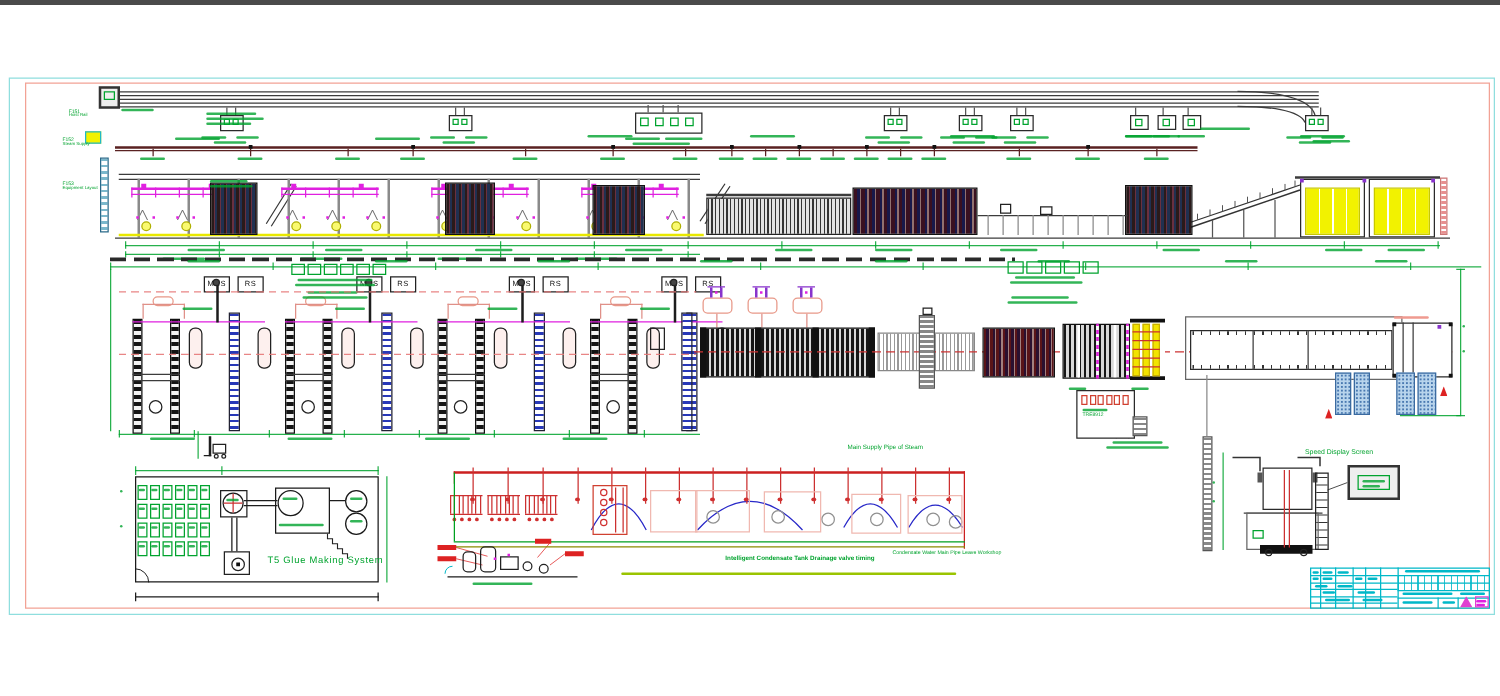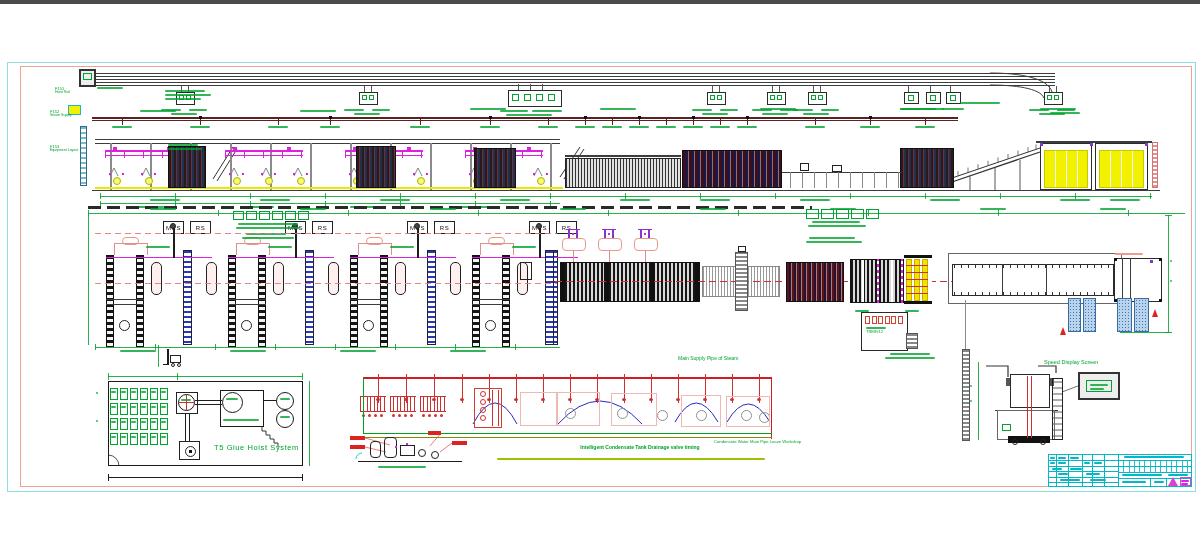--- a/index.html
+++ b/index.html
@@ -935,19 +935,19 @@
   </div>
   <div class="gtext" style="left:50px;top:110px;font-size:4px">
     <div>F152</div>
     <div style="font-size:3.5px">Steam Supply</div>
   </div>
   <div class="gtext" style="left:50px;top:145px;font-size:4px">
     <div>F153</div>
     <div style="font-size:3.5px">Equipment Layout</div>
   </div>
 
-  <div class="gtext" style="left:214px;top:444px;font-size:7.5px;letter-spacing:.6px">T5 Glue Hoist System</div>
+  <div class="gtext" style="left:214px;top:444px;font-size:7.5px;letter-spacing:.6px">T5 Glue Making System</div>
   <div class="gtext" style="left:1044px;top:359px;font-size:5.5px">Speed Display Screen</div>
   <div class="gtext" style="left:678px;top:356px;font-size:5px">Main Supply Pipe of Steam</div>
   <div class="gtext" style="left:714px;top:440px;font-size:4.2px">Condensate Water Main Pipe Leave Workshop</div>
   <div class="gtext" style="left:545px;top:445px;width:190px;text-align:center;font-size:5px;font-weight:bold">Intelligent Condensate Tank Drainage valve timing</div>
   <div class="gtext" style="left:866px;top:330px;font-size:4px">TRE8912</div>
 </div>
 
 </body></html>

